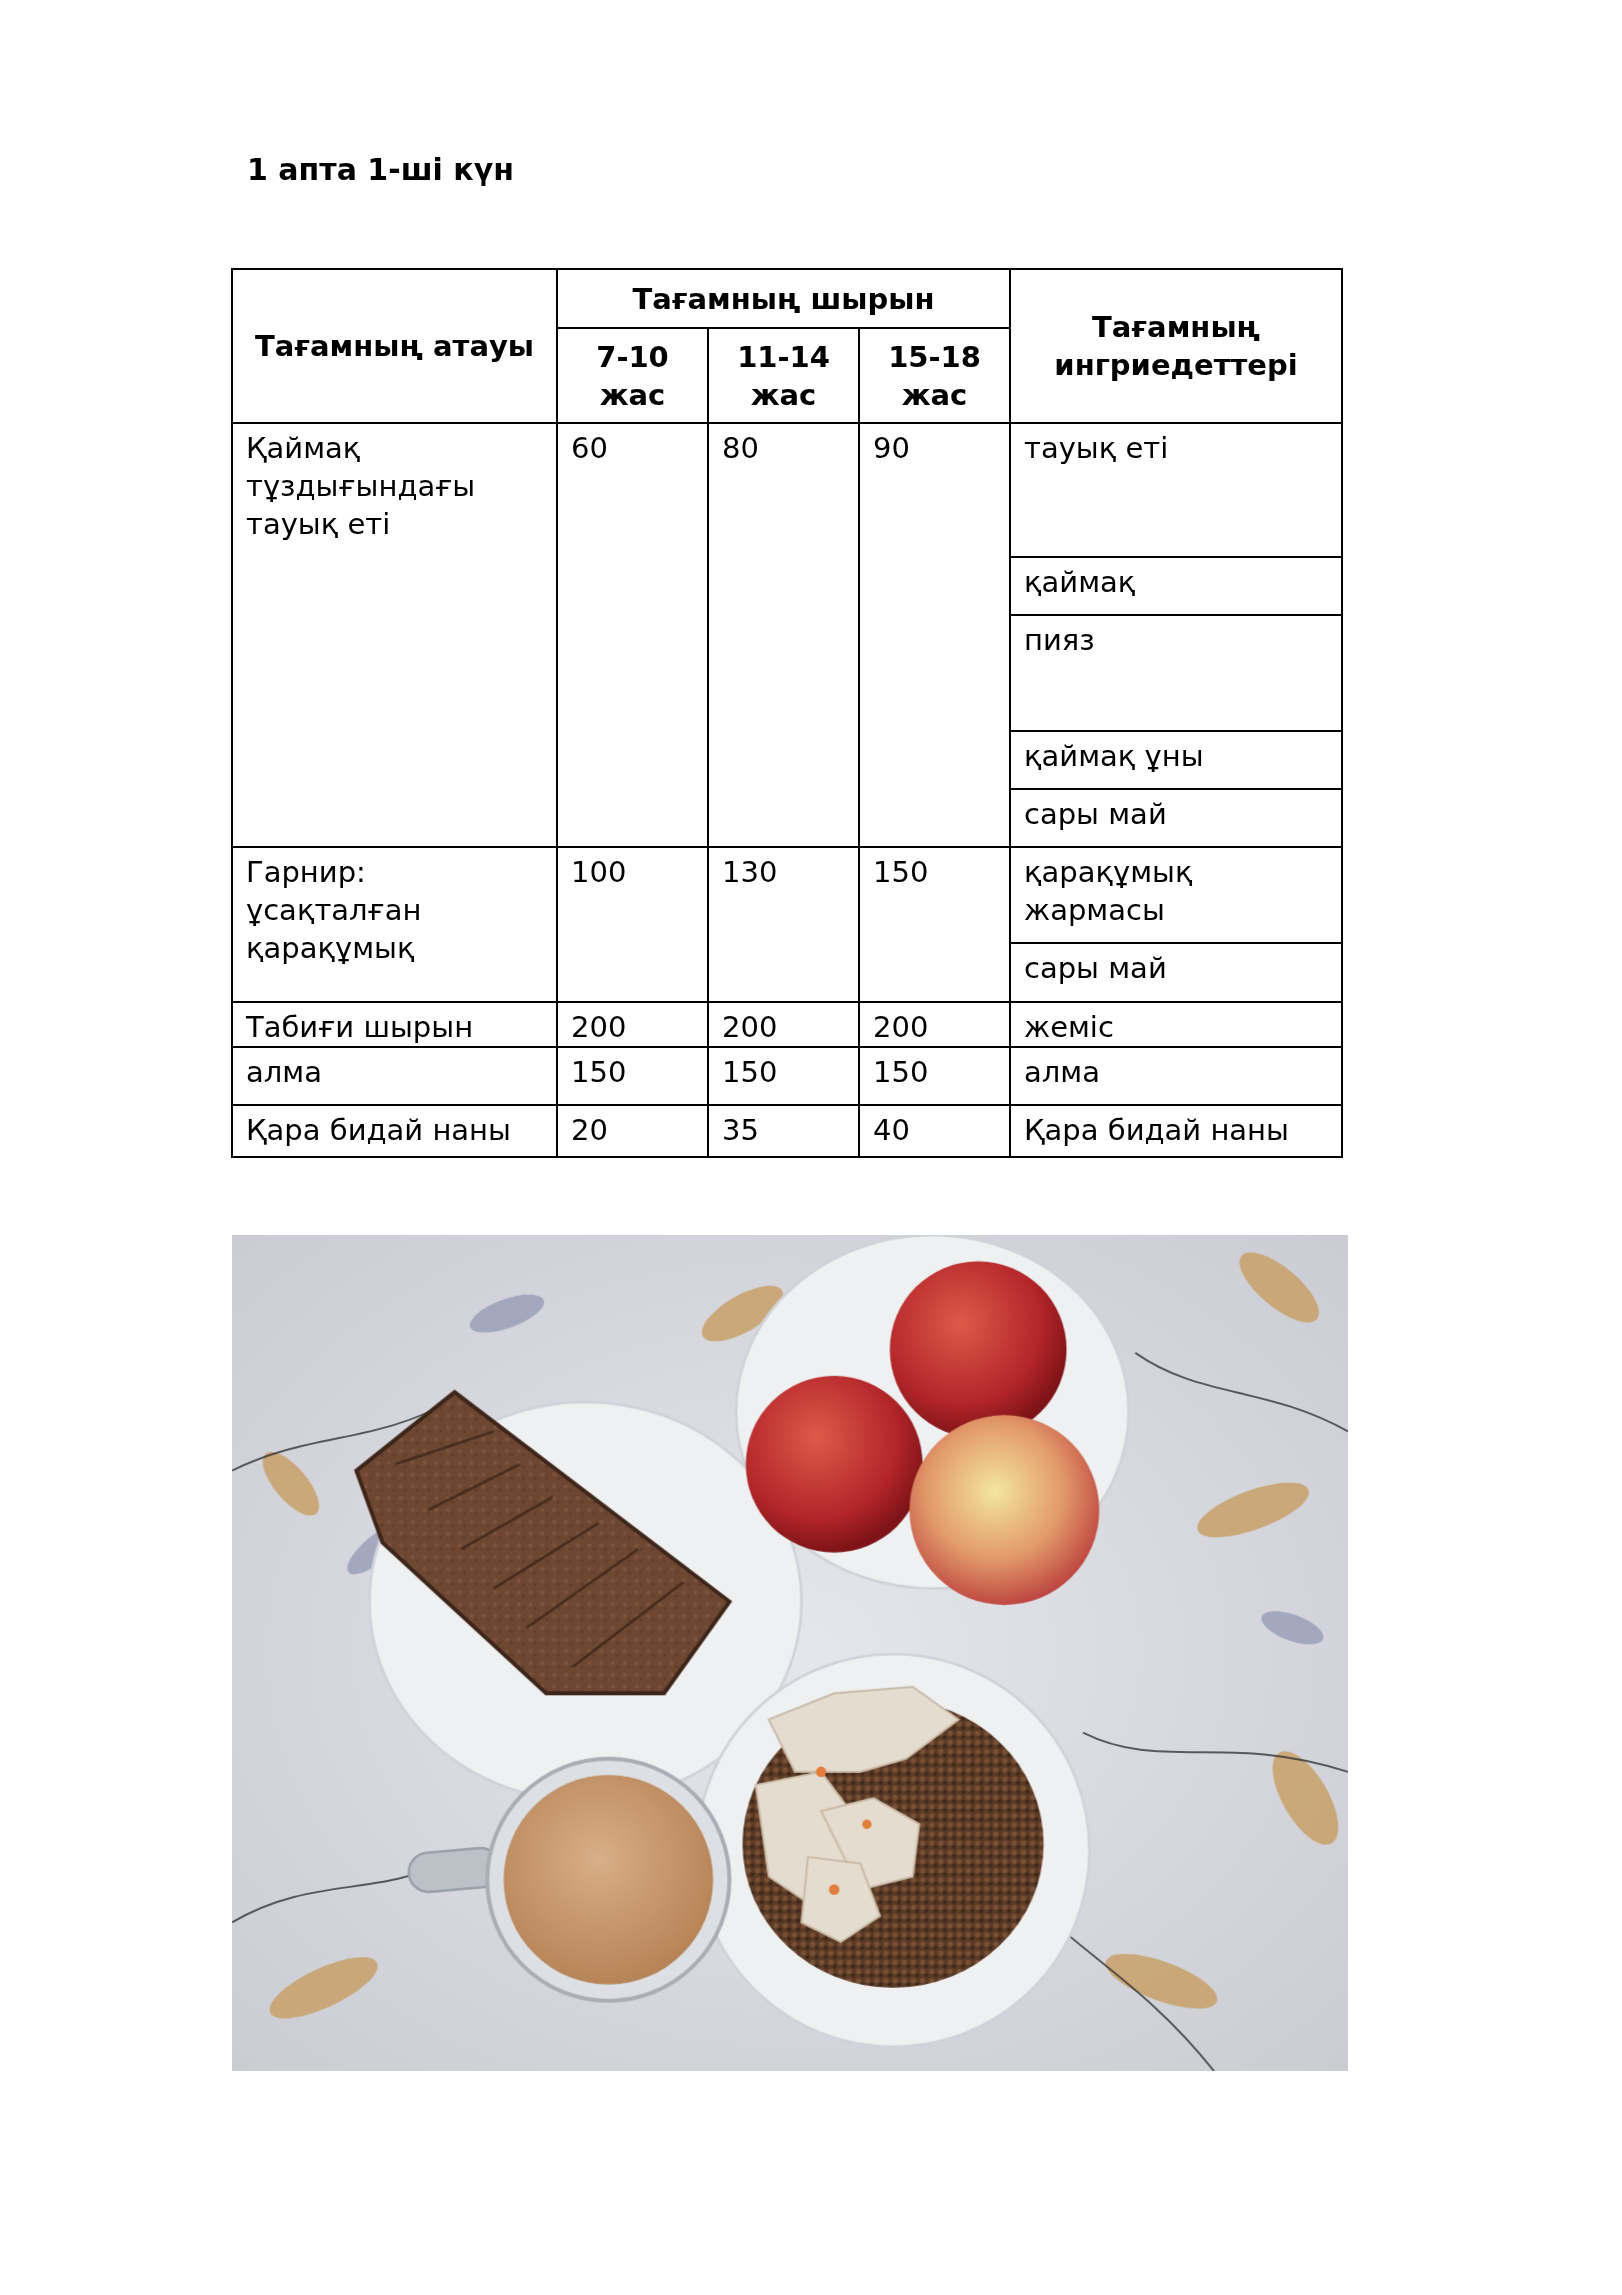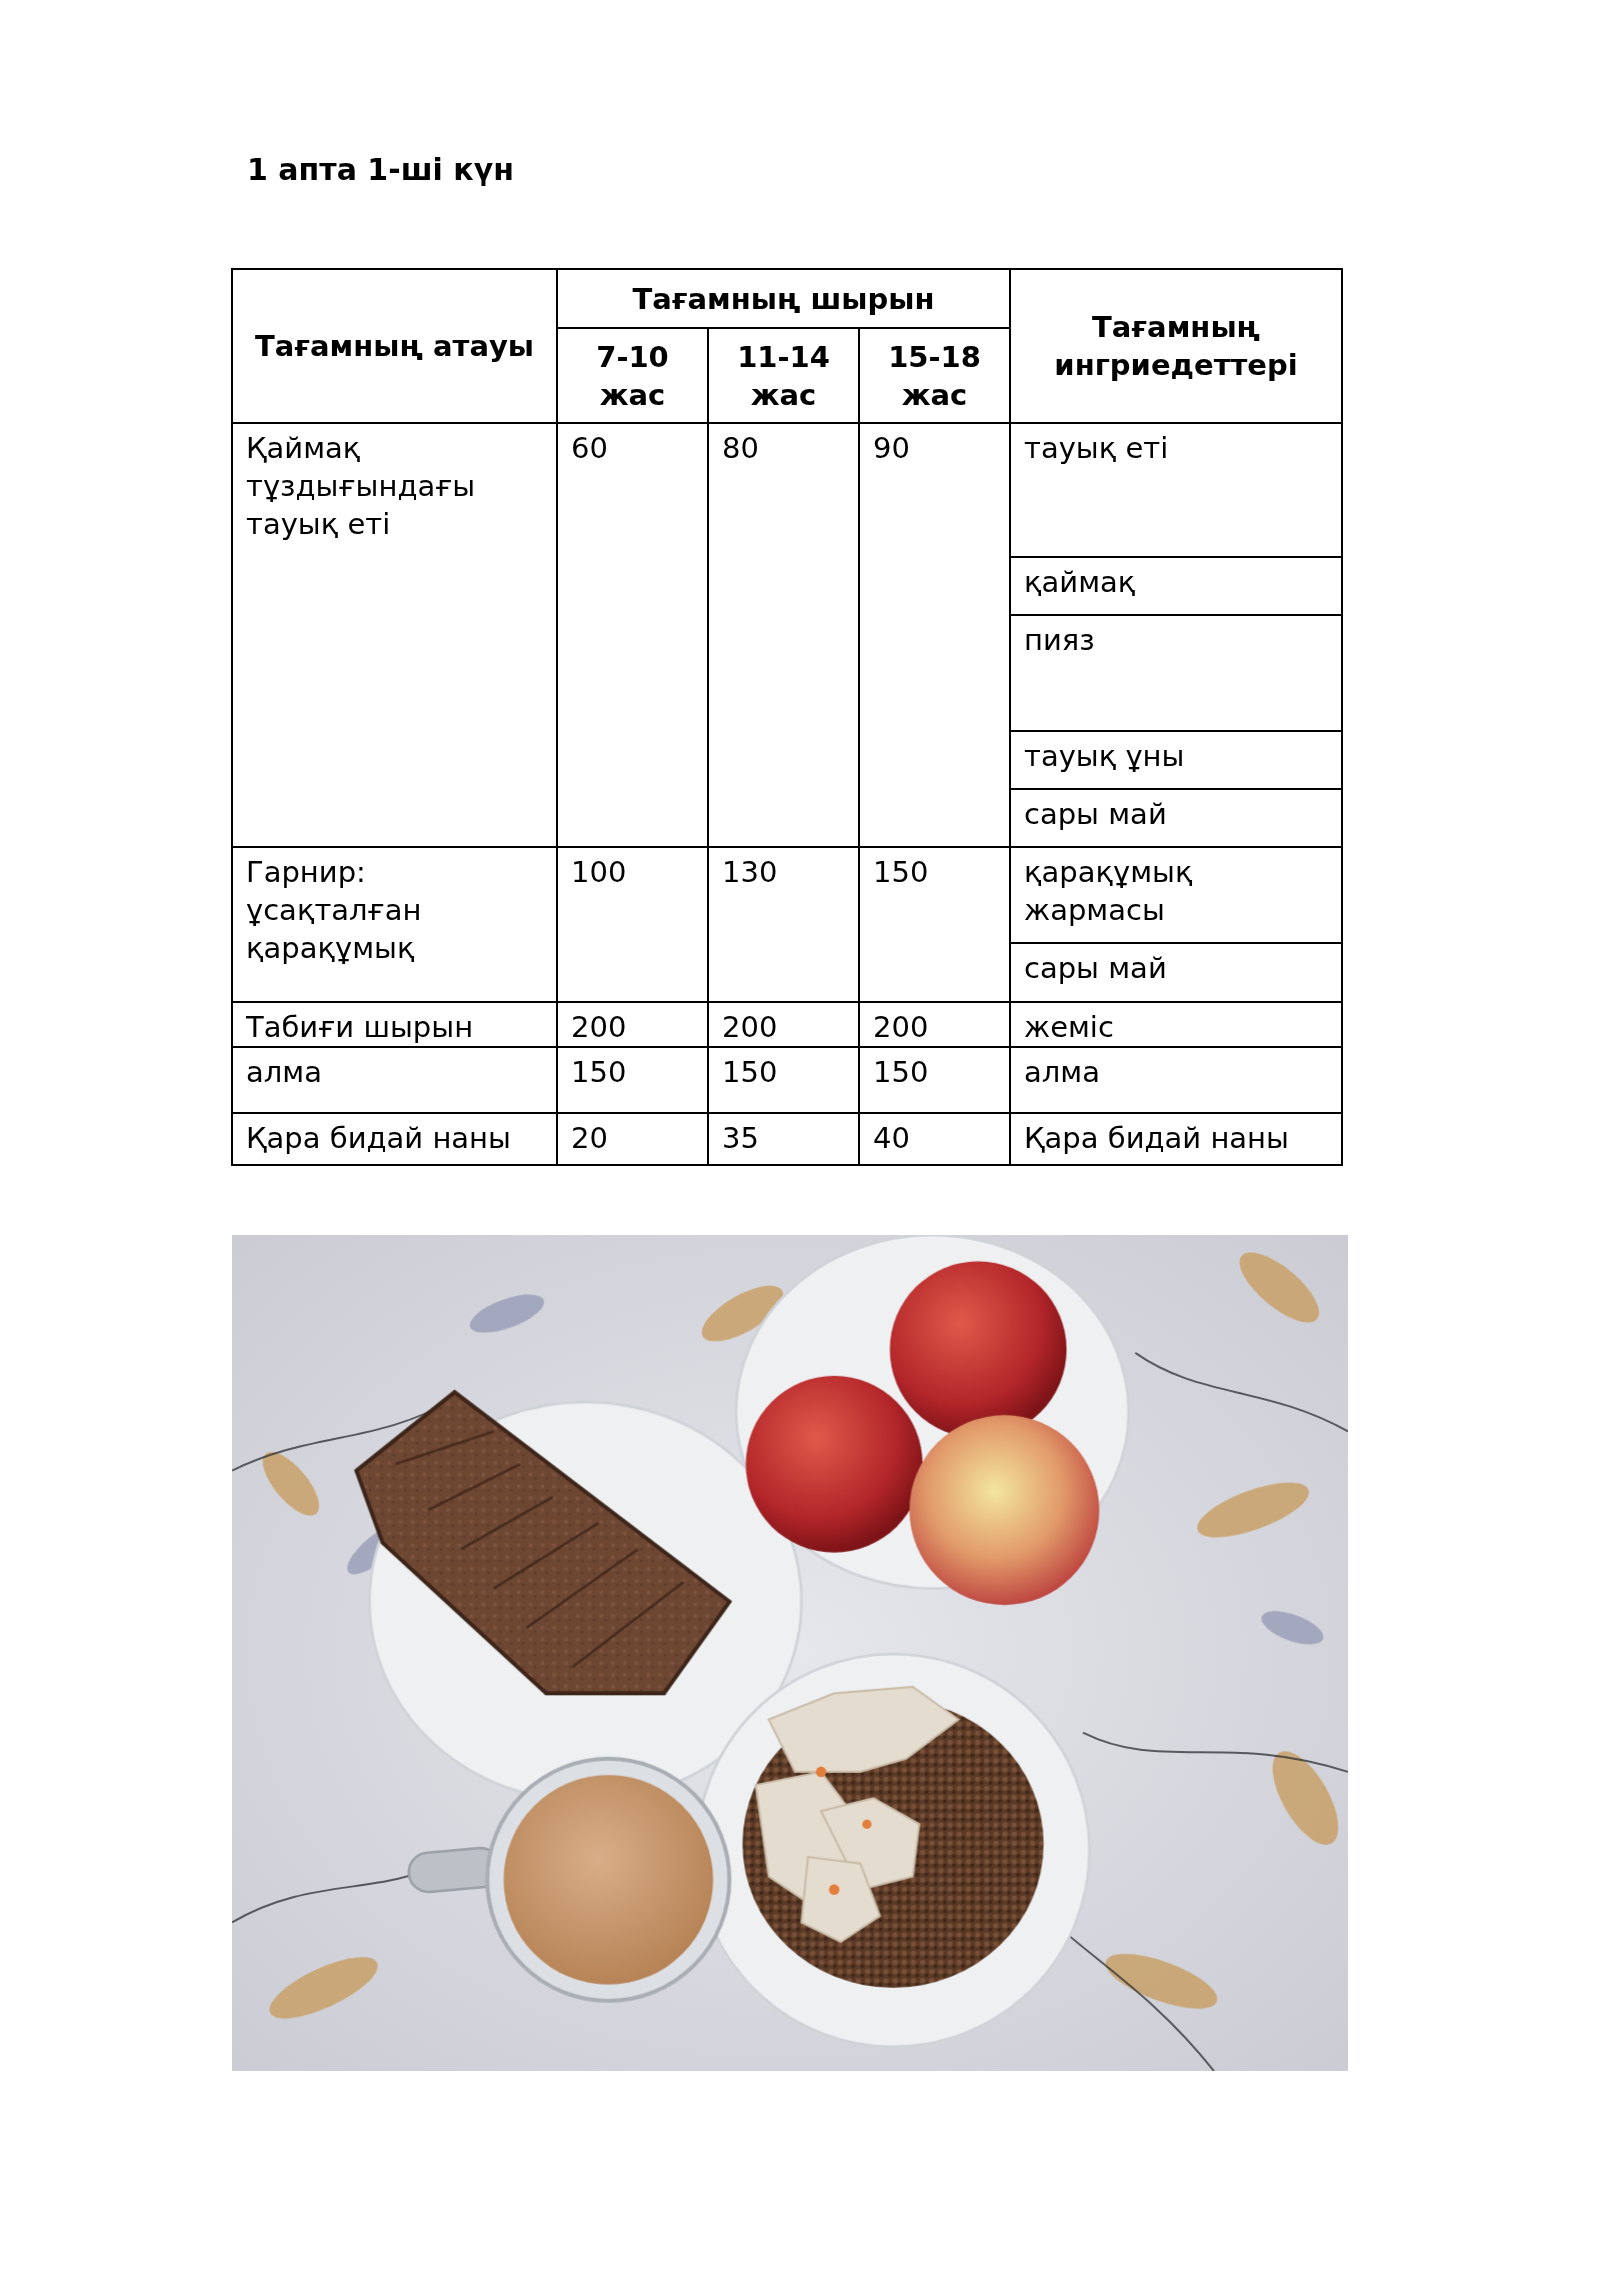--- a/index.html
+++ b/index.html
@@ -43,21 +43,21 @@
     <td rowspan="5" class="num">90</td>
     <td>тауық еті</td>
   </tr>
   <tr style="height:58px">
         <td>қаймақ</td>
       </tr>
   <tr style="height:116px">
         <td>пияз</td>
       </tr>
   <tr style="height:58px">
-        <td>тауық ұны</td>
+        <td>қаймақ ұны</td>
       </tr>
   <tr style="height:58px">
         <td>сары май</td>
       </tr>
 
   <tr style="height:96px">
     <td rowspan="2">Гарнир: ұсақталған қарақұмық</td>
     <td rowspan="2" class="num">100</td>
     <td rowspan="2" class="num">130</td>
     <td rowspan="2" class="num">150</td>
@@ -68,21 +68,21 @@
       </tr>
 
   <tr style="height:44px">
     <td>Табиғи шырын</td>
     <td class="num">200</td>
     <td class="num">200</td>
     <td class="num">200</td>
     <td>жеміс</td>
   </tr>
 
-  <tr style="height:66px">
+  <tr style="height:58px">
     <td>алма</td>
     <td class="num">150</td>
     <td class="num">150</td>
     <td class="num">150</td>
     <td>алма</td>
   </tr>
 
   <tr style="height:52px">
     <td>Қара бидай наны</td>
     <td class="num">20</td>

